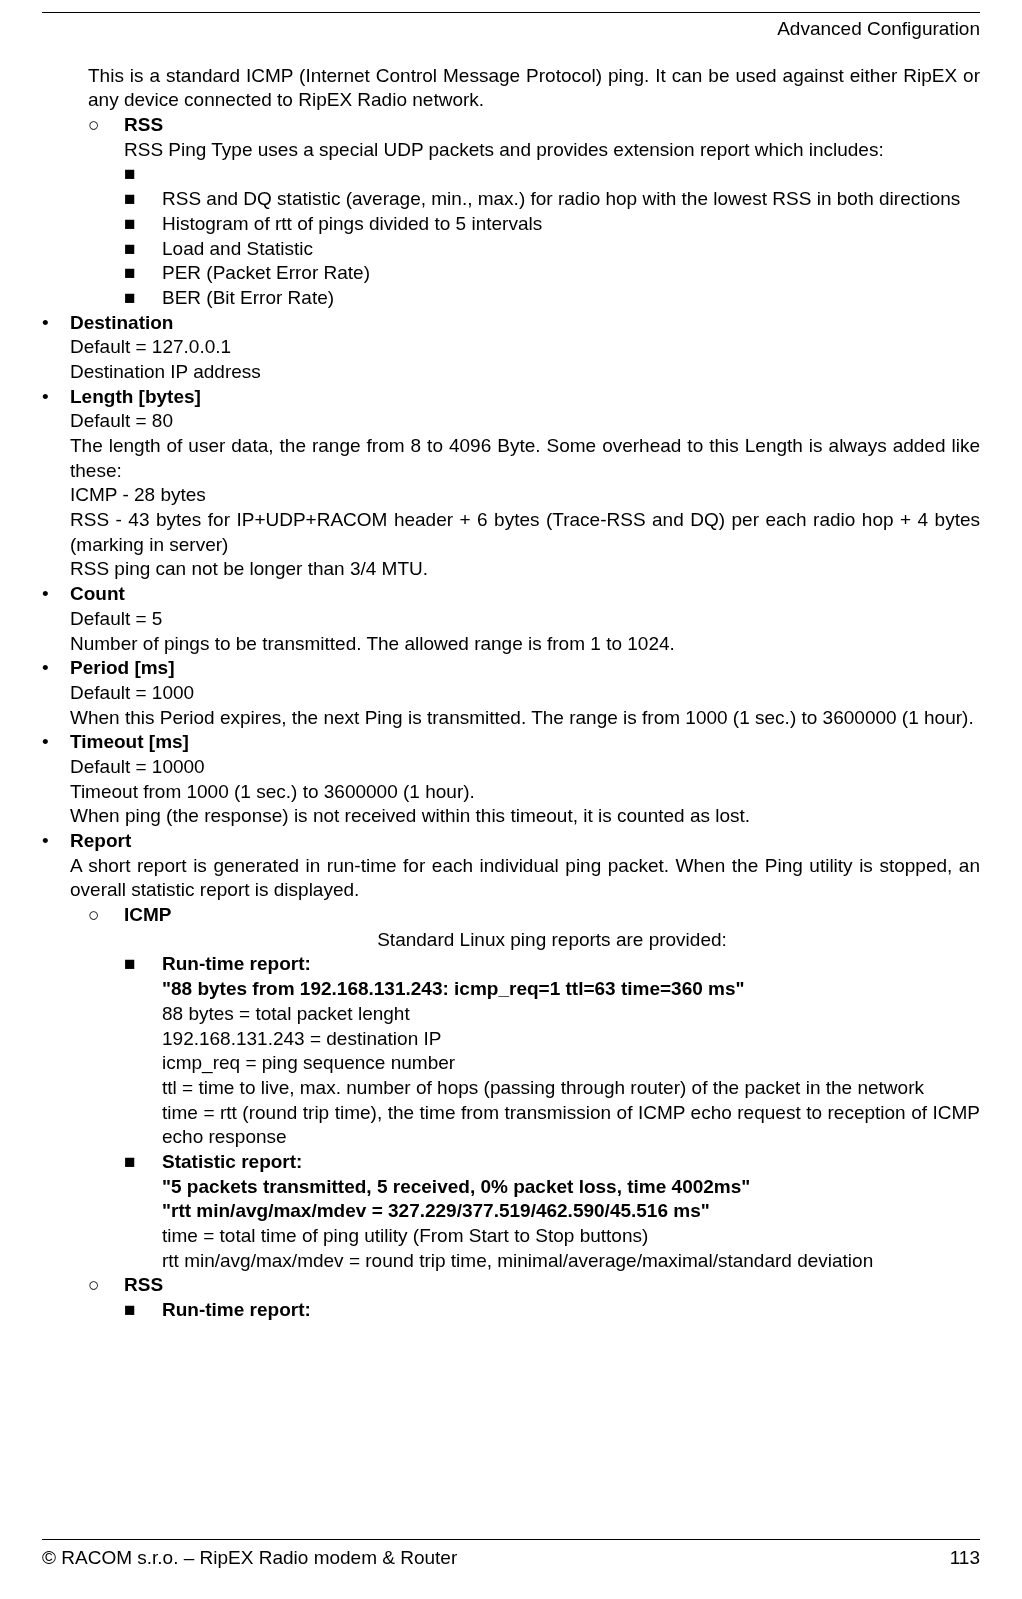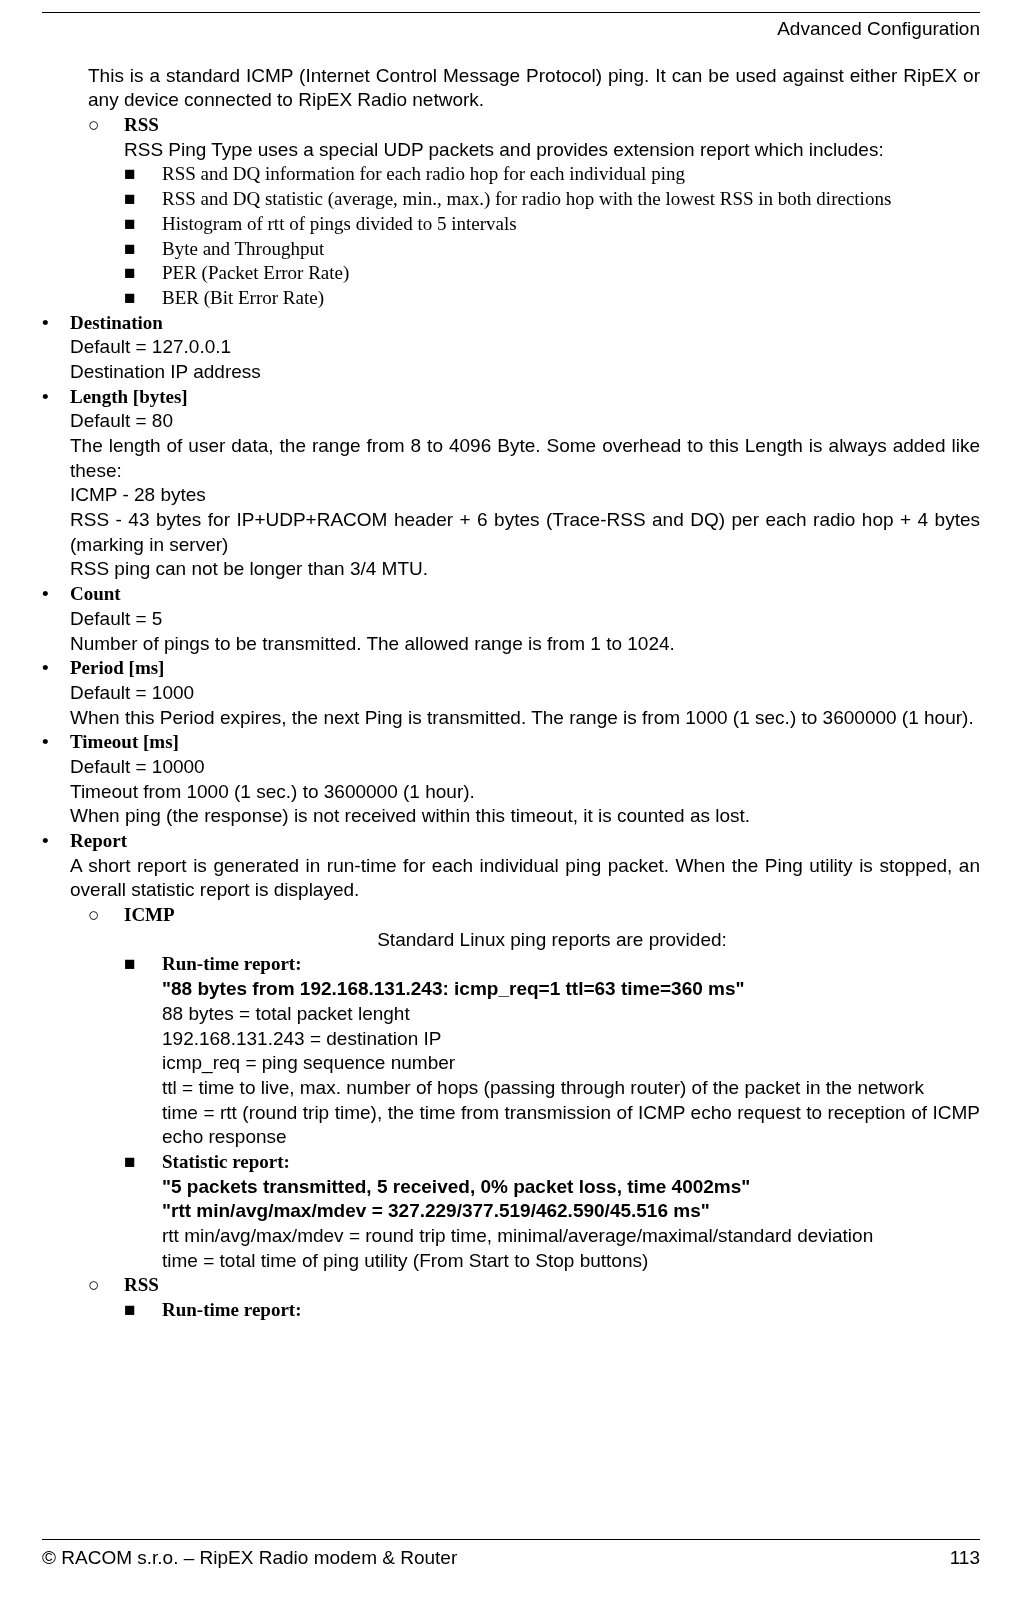--- a/index.html
+++ b/index.html
@@ -31,21 +31,21 @@
   .content {
     text-align: justify;
   }
   .indent-a { padding-left: 46px; }
   .indent-b { padding-left: 82px; }
   .indent-c { padding-left: 120px; }
   .row { display: flex; }
   .mk-dot   { width: 28px; flex: 0 0 28px; }
   .mk-circ  { width: 36px; flex: 0 0 36px; }
   .mk-sq    { width: 38px; flex: 0 0 38px; }
-  .txt { flex: 1; font-family: Liberation Serif, serif; }
+  .txt { flex: 1; }
   .bold { font-weight: bold; }
   .footer {
     position: absolute;
     left: 42px;
     right: 42px;
     bottom: 28px;
     text-align: center;
   }
   .footer-rule {
     border-top: 1px solid #000;
@@ -68,33 +68,32 @@
 
     <div class="indent-a">This is a standard ICMP (Internet Control Message Protocol) ping. It can be used against either RipEX or any device connected to RipEX Radio network.</div>
 
     <div class="row" style="padding-left:46px">
       <div class="mk-circ">○</div>
       <div class="txt bold">RSS</div>
     </div>
     <div class="indent-b">RSS Ping Type uses a special UDP packets and provides extension report which includes:</div>
     <div class="row indent-b">
         <div class="mk-sq">■</div>
-        <div class="txt">RSS and DQ information for each radio hop for each individual ping</div>
       </div>
     <div class="row indent-b">
         <div class="mk-sq">■</div>
         <div class="txt">RSS and DQ statistic (average, min., max.) for radio hop with the lowest RSS in both directions</div>
       </div>
     <div class="row indent-b">
         <div class="mk-sq">■</div>
         <div class="txt">Histogram of rtt of pings divided to 5 intervals</div>
       </div>
     <div class="row indent-b">
         <div class="mk-sq">■</div>
-        <div class="txt">Byte and Throughput</div>
+        <div class="txt">Load and Statistic</div>
       </div>
     <div class="row indent-b">
         <div class="mk-sq">■</div>
         <div class="txt">PER (Packet Error Rate)</div>
       </div>
     <div class="row indent-b">
         <div class="mk-sq">■</div>
         <div class="txt">BER (Bit Error Rate)</div>
       </div>
 
@@ -159,22 +158,22 @@
     <div class="indent-c" style="text-align:left">icmp_req = ping sequence number</div>
     <div class="indent-c">ttl = time to live, max. number of hops (passing through router) of the packet in the network</div>
     <div class="indent-c">time = rtt (round trip time), the time from transmission of ICMP echo request to reception of ICMP echo response</div>
 
     <div class="row indent-b">
         <div class="mk-sq">■</div>
         <div class="txt bold" style="text-align:left">Statistic report:</div>
       </div>
     <div class="indent-c bold" style="text-align:left">"5 packets transmitted, 5 received, 0% packet loss, time 4002ms"</div>
     <div class="indent-c bold" style="text-align:left">"rtt min/avg/max/mdev = 327.229/377.519/462.590/45.516 ms"</div>
+    <div class="indent-c" style="text-align:left">time = total time of ping utility (From Start to Stop buttons)</div>
     <div class="indent-c" style="text-align:left">rtt min/avg/max/mdev = round trip time, minimal/average/maximal/standard deviation</div>
-    <div class="indent-c" style="text-align:left">time = total time of ping utility (From Start to Stop buttons)</div>
 
     <div class="row" style="padding-left:46px">
       <div class="mk-circ">○</div>
       <div class="txt bold">RSS</div>
     </div>
     <div class="row indent-b">
         <div class="mk-sq">■</div>
         <div class="txt bold" style="text-align:left">Run-time report:</div>
       </div>
 

